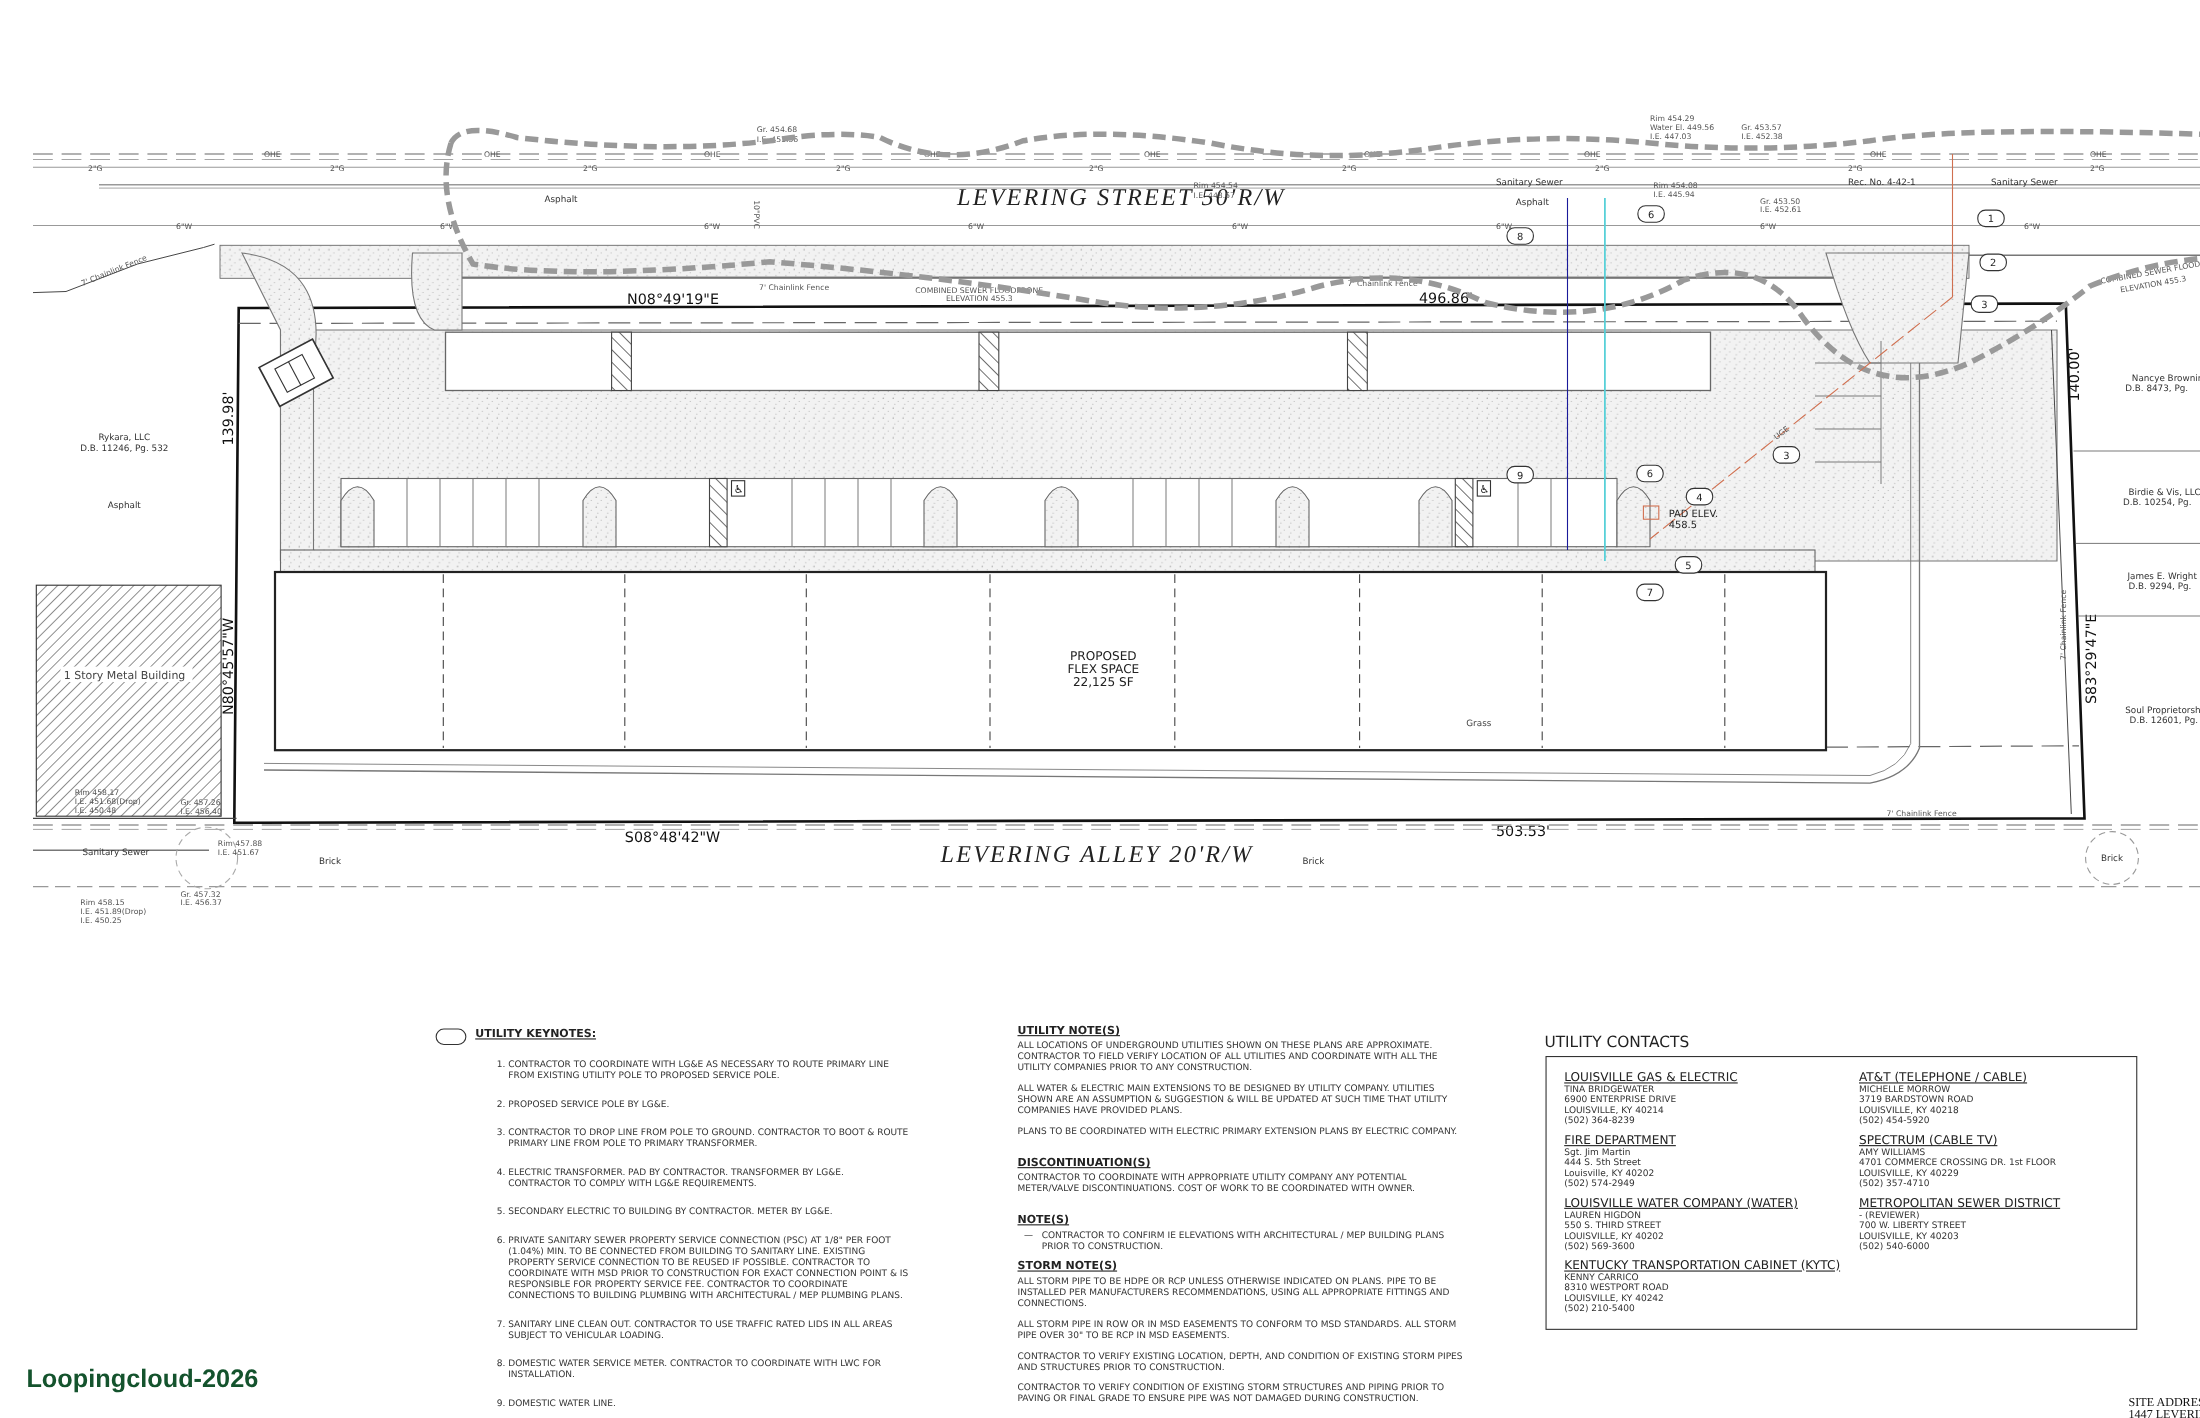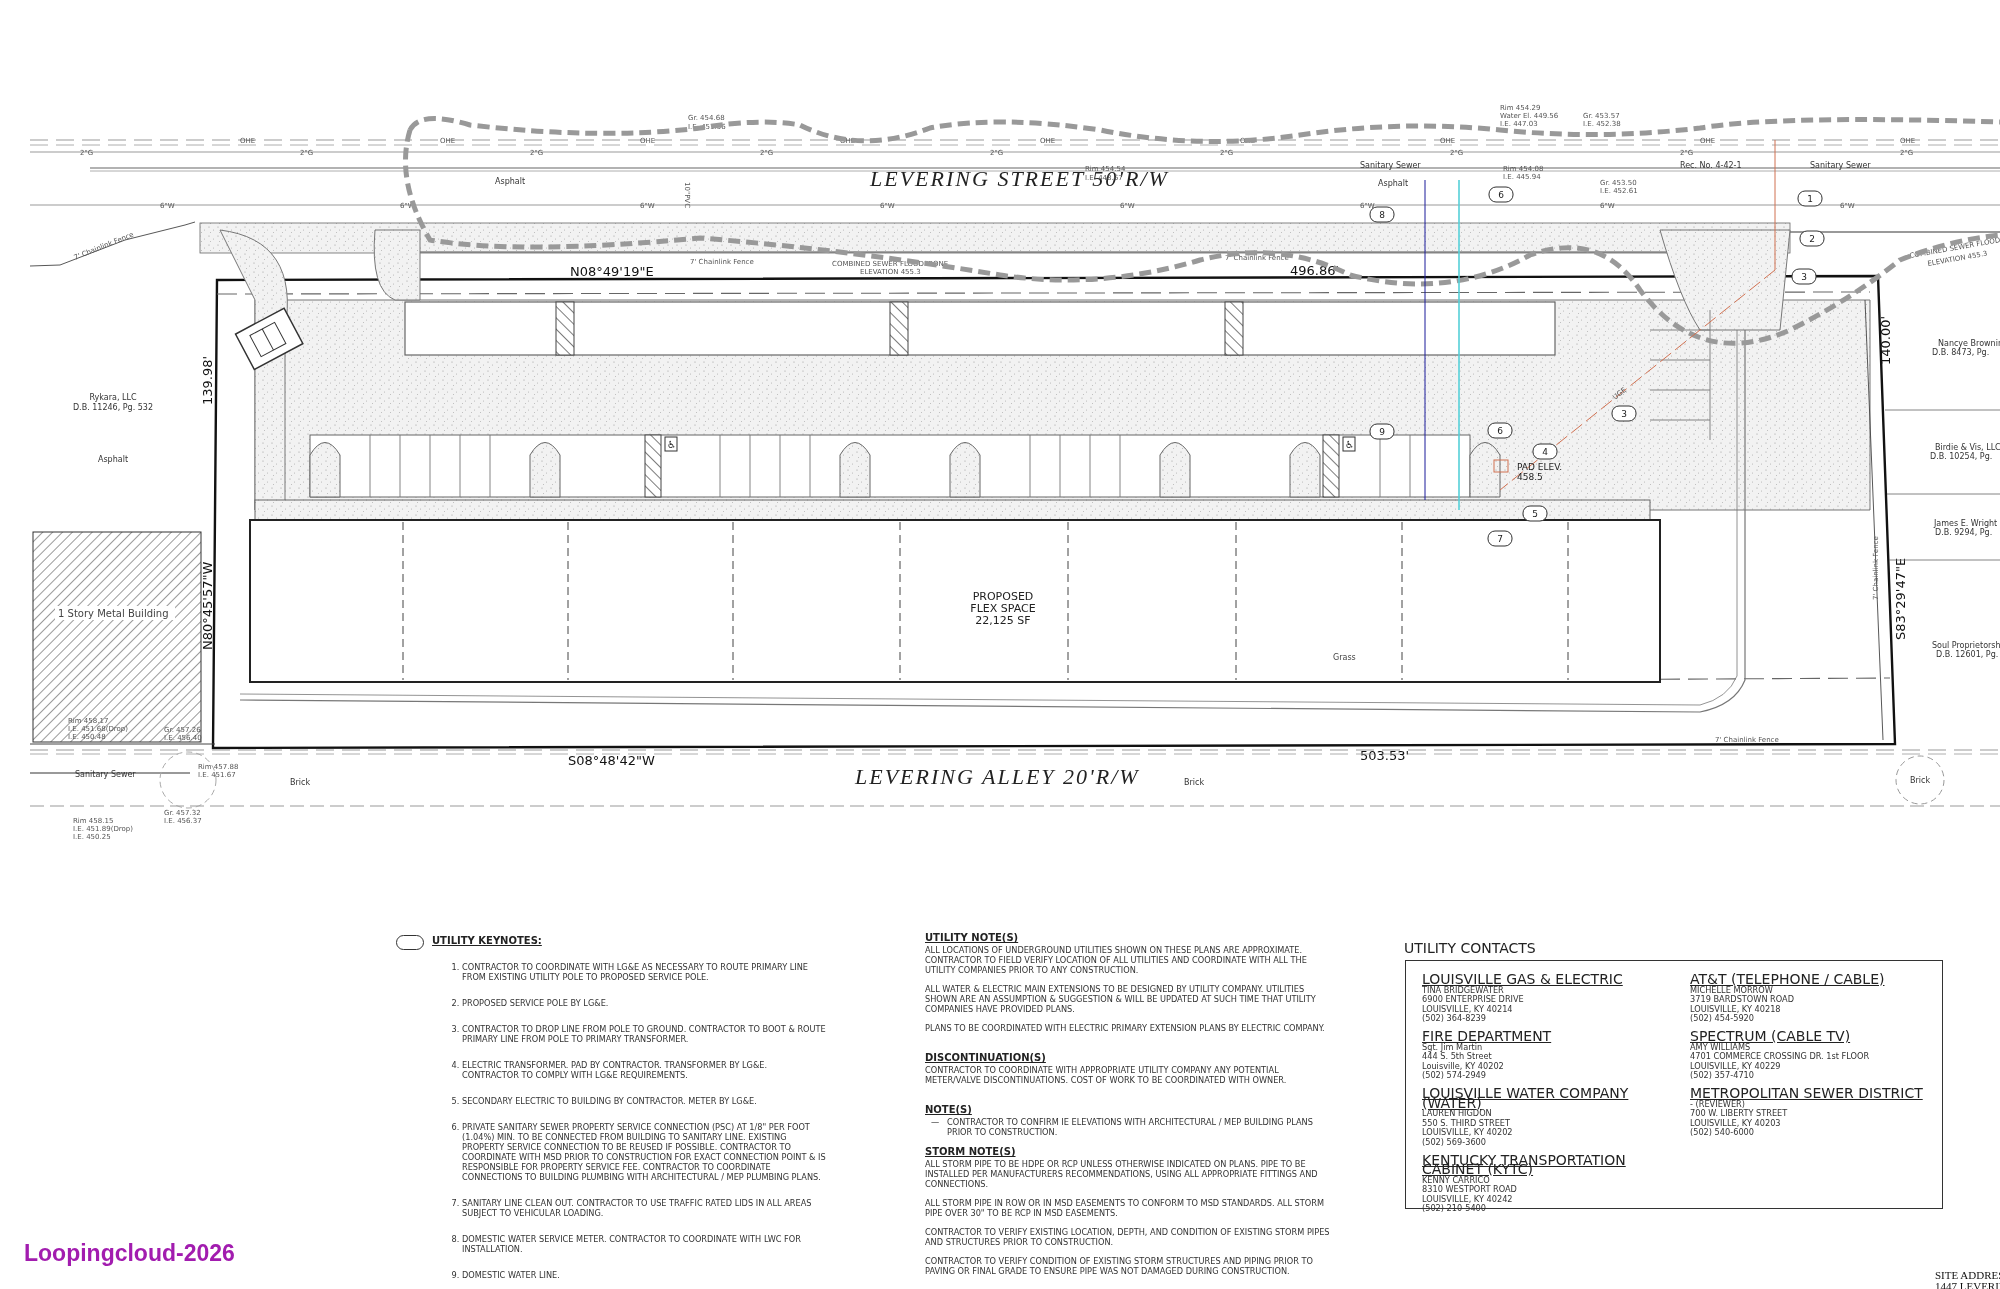--- a/index.html
+++ b/index.html
@@ -19,22 +19,22 @@
   .notes ul{margin:0 0 10px 0;padding-left:22px;list-style:none;}
   .notes ul li{position:relative;}
   .notes ul li:before{content:"\2014";position:absolute;left:-16px;}
   #keynotes{left:432px;top:936px;width:410px;}
   #keynote-symbol{position:absolute;left:396px;top:935px;width:26px;height:13px;border:1.4px solid #333;border-radius:8px;}
   #unotes{left:925px;top:933px;width:410px;}
   #contacts-title{position:absolute;left:1404px;top:940px;font-family:"DejaVu Sans",sans-serif;font-size:14px;color:#222;}
   #contacts-box{position:absolute;left:1405px;top:960px;width:536px;height:247px;border:1.5px solid #333;}
   .ccol{position:absolute;top:14px;font-family:"DejaVu Sans",sans-serif;font-size:8.2px;line-height:9.6px;color:#333;}
   .ccol .c{margin-bottom:8px;}
-  .ccol .n{font-size:14px;text-decoration:underline;color:#222;margin-bottom:1px;}
-  #watermark{position:absolute;left:24px;top:1240px;font-family:"Liberation Sans",sans-serif;font-weight:bold;font-size:23px;color:#a21caf;}
+  .ccol .n{font-size:11px;text-decoration:underline;color:#222;margin-bottom:1px;}
+  #watermark{position:absolute;left:24px;top:1240px;font-family:"Liberation Sans",sans-serif;font-weight:bold;font-size:23px;color:#14532d;}
   #site-address{position:absolute;left:1935px;top:1270px;font-family:"Liberation Serif",serif;font-size:11px;color:#111;white-space:nowrap;line-height:11px;}
 </style>
 </head>
 <body>
 
 <svg id="plan" class="cad" viewBox="0 0 2000 880" xmlns="http://www.w3.org/2000/svg">
   <defs>
     <pattern id="stipple" width="9" height="9" patternUnits="userSpaceOnUse">
       <rect width="9" height="9" fill="#f2f2f2"></rect>
       <circle cx="2" cy="2" r="0.6" fill="#9a9a9a"></circle>

